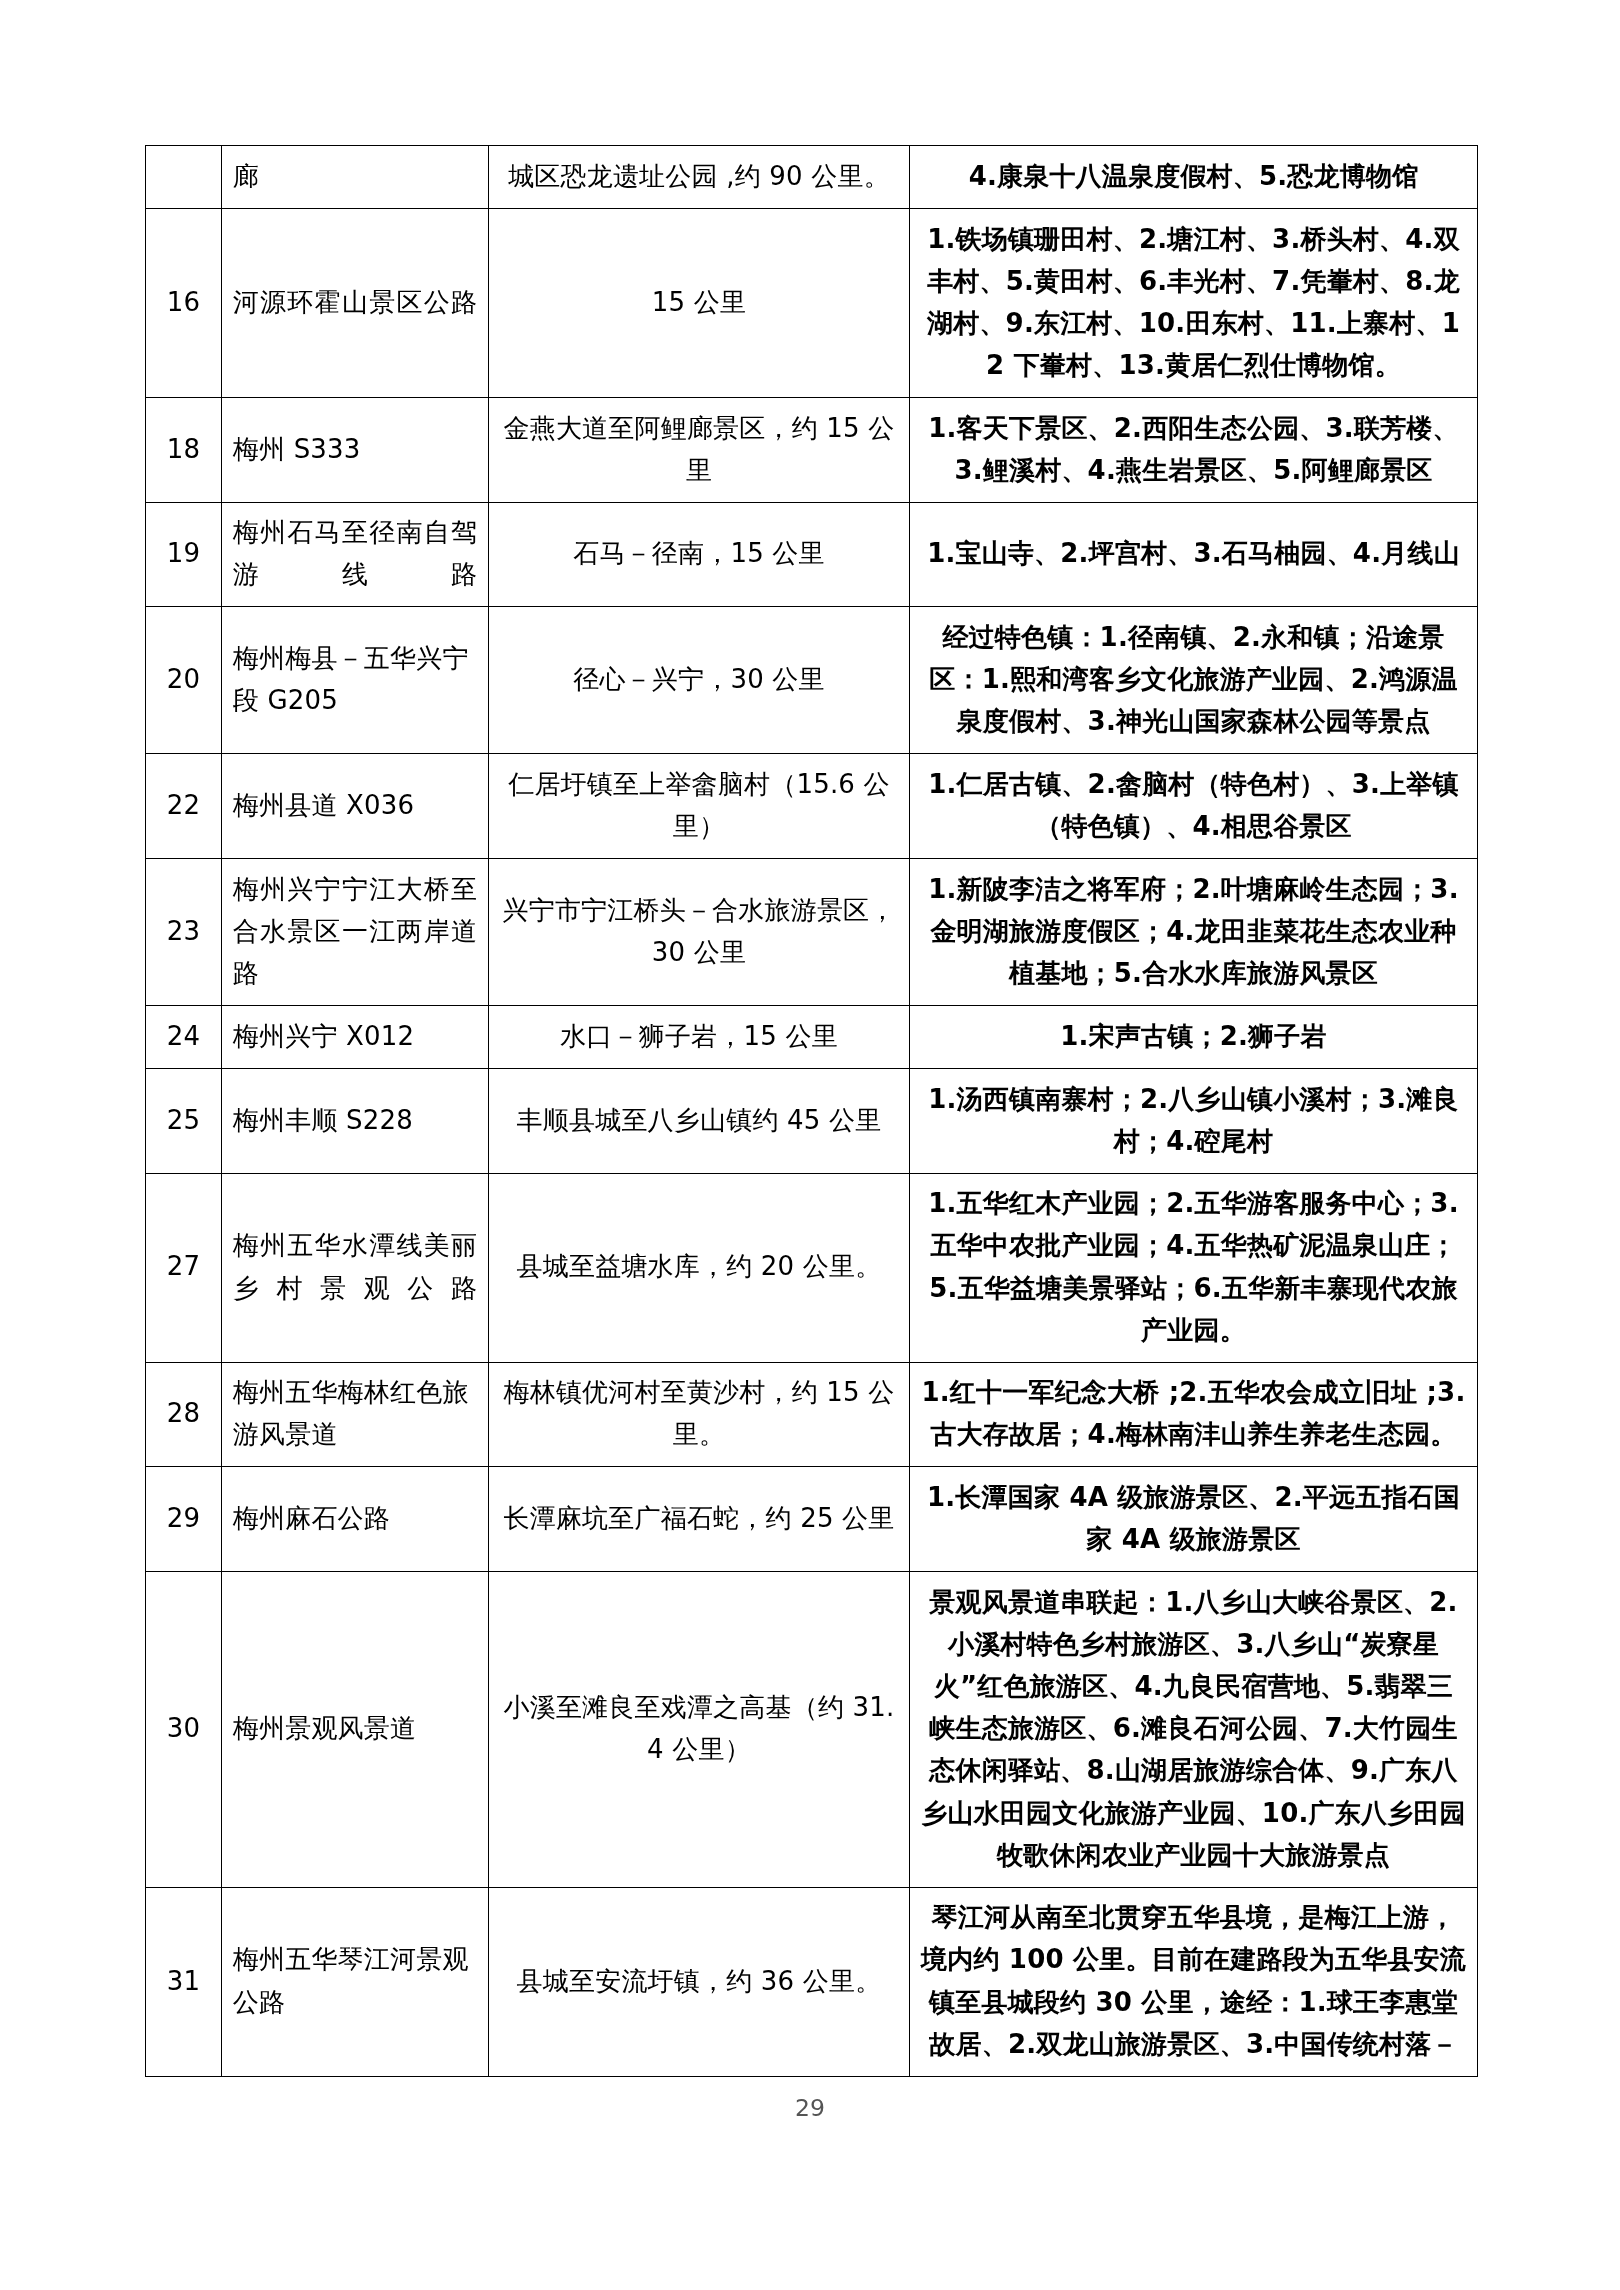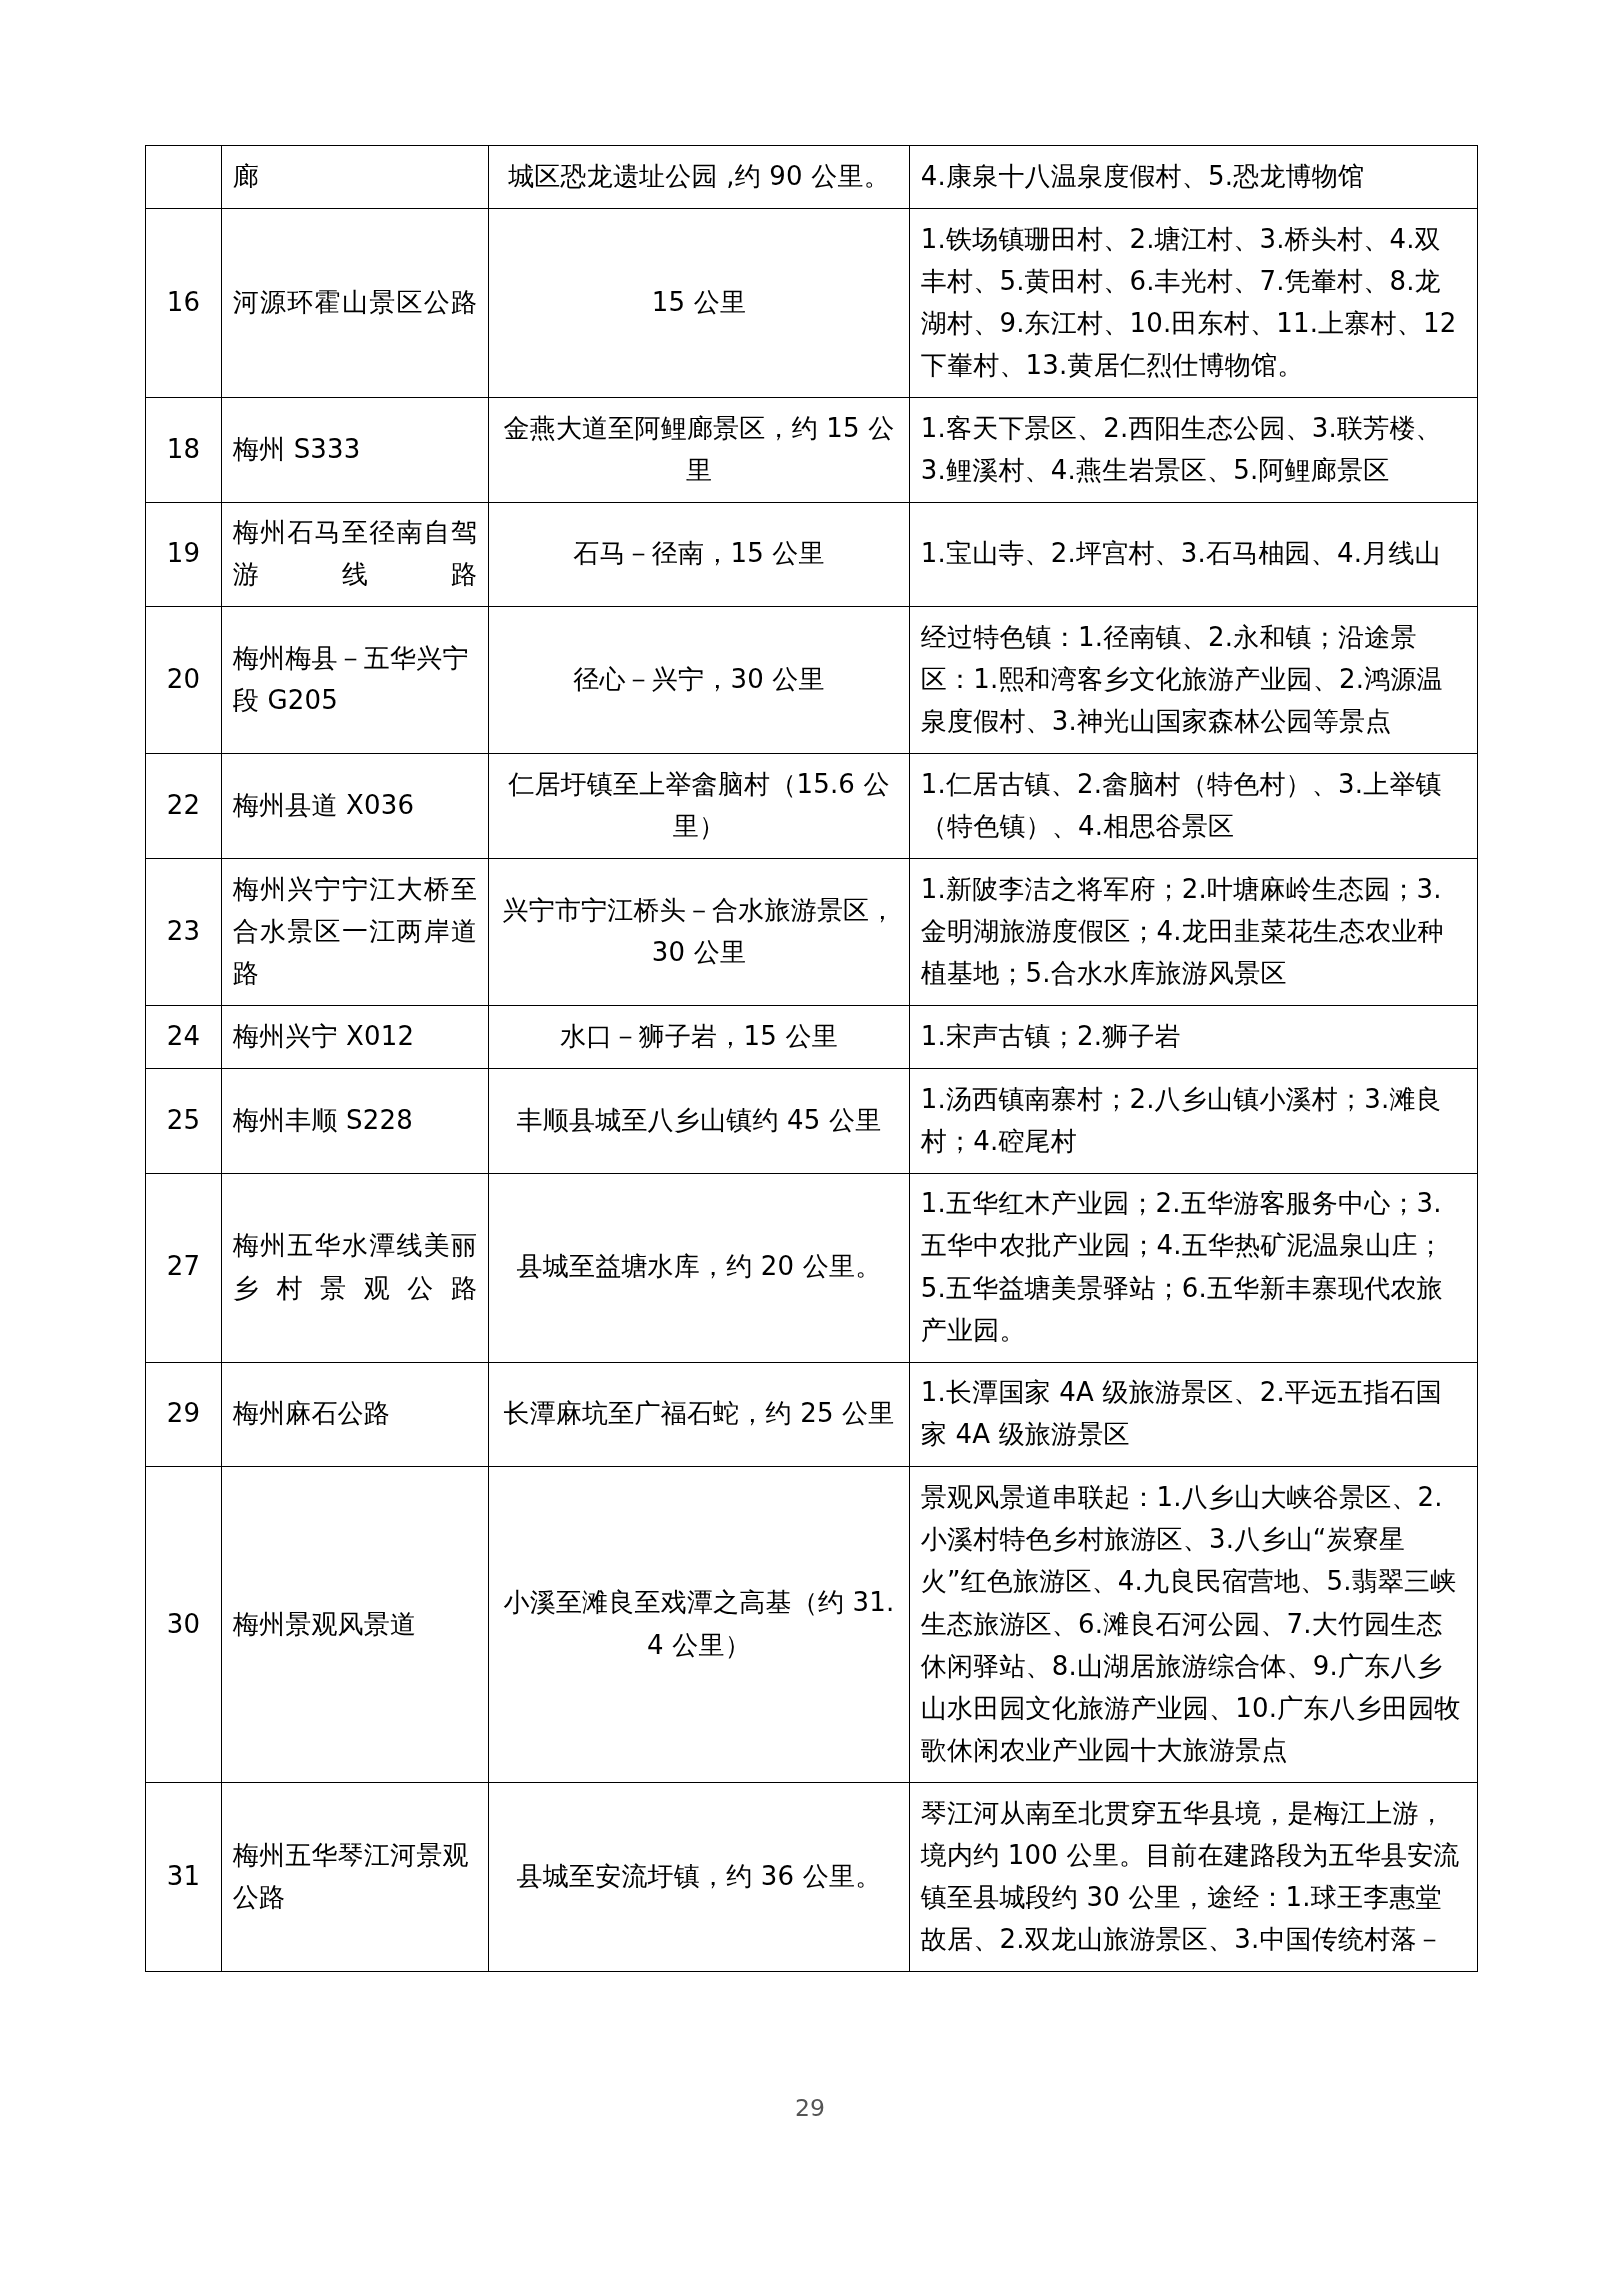--- a/index.html
+++ b/index.html
@@ -57,21 +57,21 @@
   td.name {
     text-align: justify;
     text-align-last: justify;
     text-justify: inter-ideograph;
   }
   td.name.nojust {
     text-align: left;
     text-align-last: left;
   }
   td.desc { text-align: center; }
-  td.spot { text-align: left; }
+  td.spot { text-align: center; font-weight: bold; }
 
   .page-number {
     position: absolute;
     left: 0;
     top: 2094px;
     width: 1620px;
     text-align: center;
     font-size: 23.5px;
     color: #555555;
     font-family: "DejaVu Sans", "Liberation Sans", sans-serif;
@@ -158,20 +158,26 @@
         </tr>
 
 
         <tr>
           <td class="idx">27</td>
           <td class="name">梅州五华水潭线美丽乡村景观公路</td>
           <td class="desc">县城至益塘水库，约 20 公里。</td>
           <td class="spot">1.五华红木产业园；2.五华游客服务中心；3.五华中农批产业园；4.五华热矿泥温泉山庄；5.五华益塘美景驿站；6.五华新丰寨现代农旅产业园。</td>
         </tr>
 
+        <tr>
+          <td class="idx">28</td>
+          <td class="name nojust">梅州五华梅林红色旅游风景道</td>
+          <td class="desc">梅林镇优河村至黄沙村，约 15 公里。</td>
+          <td class="spot">1.红十一军纪念大桥 ;2.五华农会成立旧址 ;3.古大存故居；4.梅林南沣山养生养老生态园。</td>
+        </tr>
 
         <tr>
           <td class="idx">29</td>
           <td class="name nojust">梅州麻石公路</td>
           <td class="desc">长潭麻坑至广福石蛇，约 25 公里</td>
           <td class="spot">1.长潭国家 4A 级旅游景区、2.平远五指石国家 4A 级旅游景区</td>
         </tr>
 
         <tr>
           <td class="idx">30</td>

